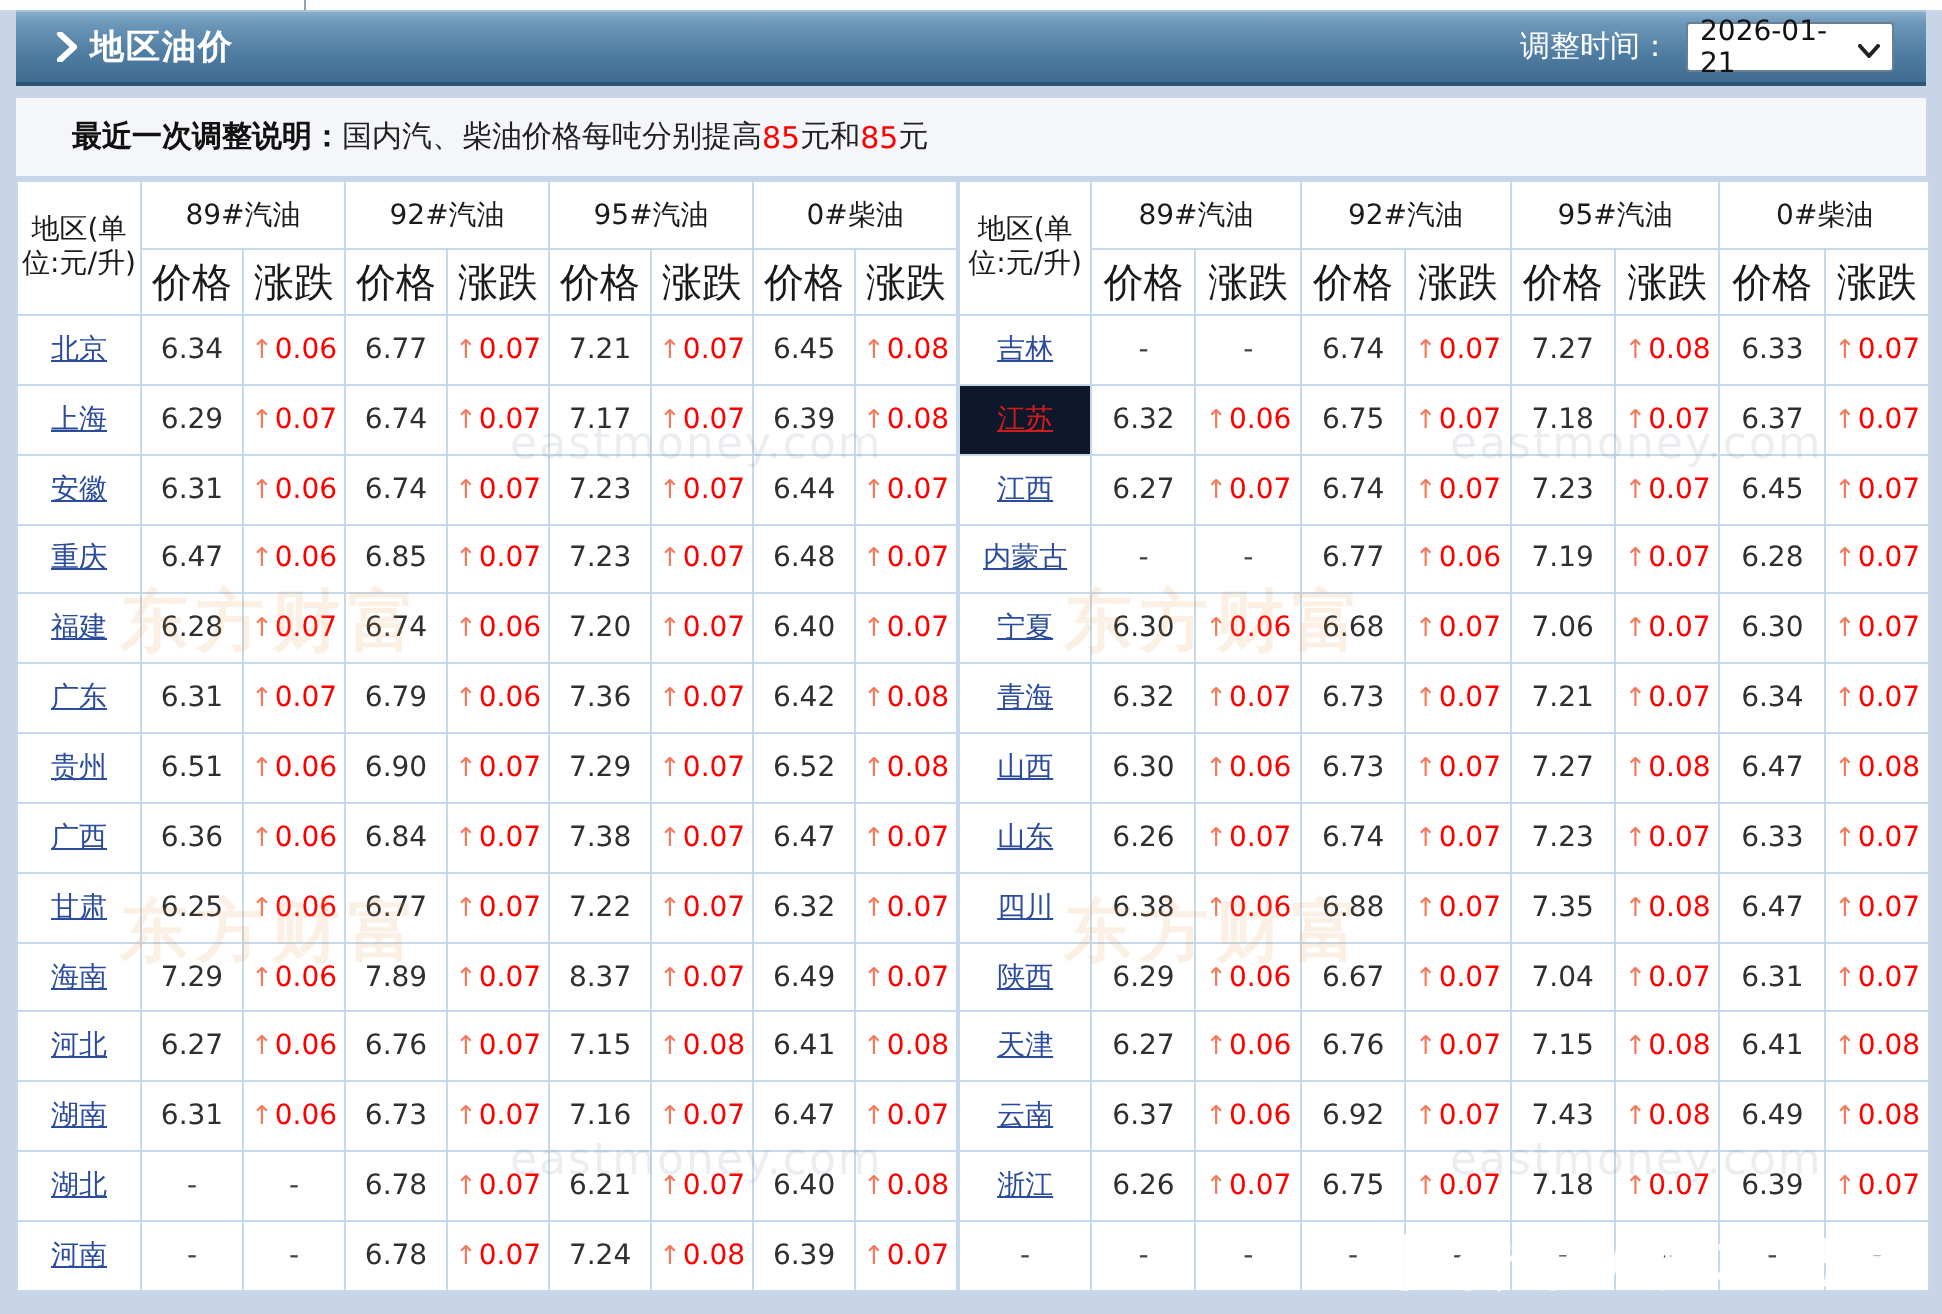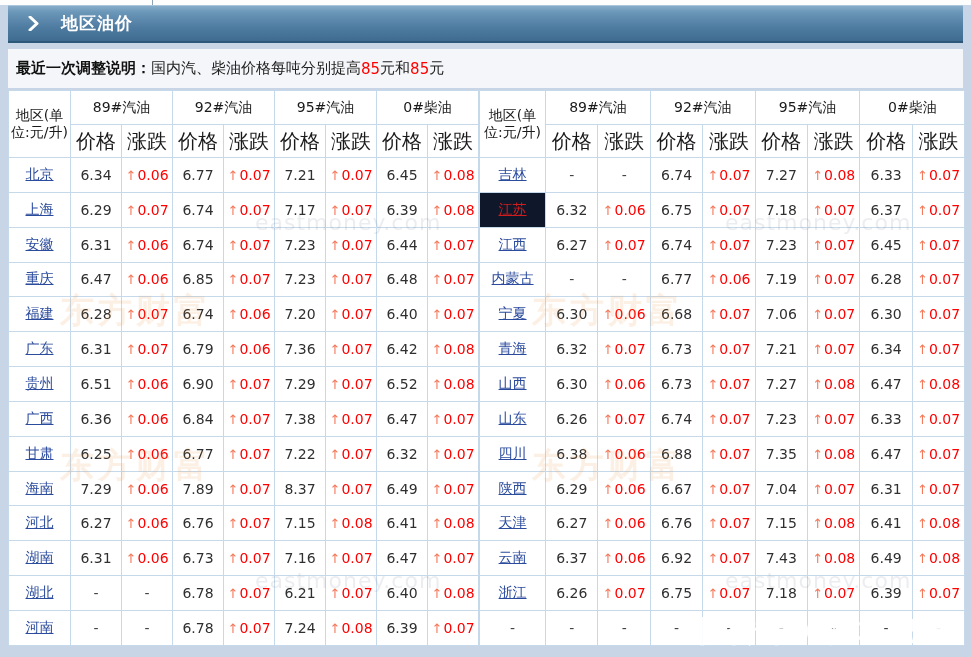--- a/index.html
+++ b/index.html
@@ -8,30 +8,30 @@
   .page { position:absolute; inset:0; }
 
   .topstrip { position:absolute; left:0; top:0; width:971px; height:5px; background:#fdfdfd; }
   .topstrip .vline { position:absolute; left:152px; top:0; width:1px; height:5px; background:#8fa3b5; }
 
   .titlebar { position:absolute; left:8px; top:5px; width:955px; height:38px;
     background:linear-gradient(to bottom,#87acc9 0%,#6a96b8 18%,#4f7ca1 60%,#3f6b90 100%);
     border-top:1px solid #a9c6da; border-bottom:2px solid #2b5878;
     display:flex; align-items:center; }
   .titlebar .chev { margin-left:20px; display:flex; align-items:center; }
-  .titlebar .title { color:#ffffff; font-size:17px; font-weight:bold; margin-left:22px; letter-spacing:1px; }
+  .titlebar .title { color:#ffffff; font-size:17px; font-weight:bold; margin-left:6px; letter-spacing:1px; }
   .titlebar .right { margin-left:auto; display:flex; align-items:center; margin-right:16px; }
   .titlebar .adjust-label { color:#ffffff; font-size:15px; margin-right:8px; }
   .selectbox { width:104px; height:25px; background:#ffffff; border:1px solid #6b7f93; border-radius:2px;
     display:flex; align-items:center; justify-content:space-between; padding:0 6px; cursor:pointer; }
   .selectbox .val { font-size:14px; color:#111; }
 
   .notice { position:absolute; left:8px; top:49px; width:955px; height:39px; background:#f4f6f9;
     display:flex; align-items:center; font-size:15px; color:#222; }
-  .notice .lab { font-weight:bold; color:#111; margin-left:8px; }
+  .notice .lab { font-weight:bold; color:#111; margin-left:28px; }
   .red { color:#fe0000; }
 
   .tables { position:absolute; left:8px; top:90px; width:955px; display:flex; }
   table { border-collapse:collapse; table-layout:fixed; background:#ffffff; }
   #left-table { width:470px; }
   #right-table { width:485px; }
   th,td { border:1px solid #c5d9eb; text-align:center; vertical-align:middle; overflow:hidden; }
   thead tr.grp th { height:34px; font-size:14px; font-weight:normal; color:#1a1a1a; }
   thead tr.sub th { height:33px; font-size:20px; font-weight:normal; color:#1a1a1a; }
   th.region-h { color:#3c5a76; font-size:14px; font-weight:normal; word-break:break-all; line-height:1.25; padding:0 2px; }
@@ -57,20 +57,31 @@
       <span class="vline"></span>
     </div>
 
   <div class="titlebar">
     <span class="chev">
       <svg width="11" height="15" viewBox="0 0 11 15">
           <path d="M2 1 L9 7.5 L2 14" fill="none" stroke="#ffffff" stroke-width="3" stroke-linecap="round" stroke-linejoin="round"></path>
         </svg>
     </span>
     <span class="title">地区油价</span>
+    <div class="right">
+      <span class="adjust-label">调整时间：</span>
+      <div class="selectbox">
+        <span class="val">2026-01-21</span>
+        <span>
+          <svg width="11" height="7" viewBox="0 0 11 7">
+              <path d="M1 1 L5.5 6 L10 1" fill="none" stroke="#222" stroke-width="2" stroke-linecap="round" stroke-linejoin="round"></path>
+            </svg>
+        </span>
+      </div>
+    </div>
   </div>
 
   <div class="notice">
     <span class="lab">最近一次调整说明：</span>
       <span>国内汽、柴油价格每吨分别提高</span>
       <span class="red">85</span>
       <span>元和</span>
       <span class="red">85</span>
       <span>元</span>
   </div>

